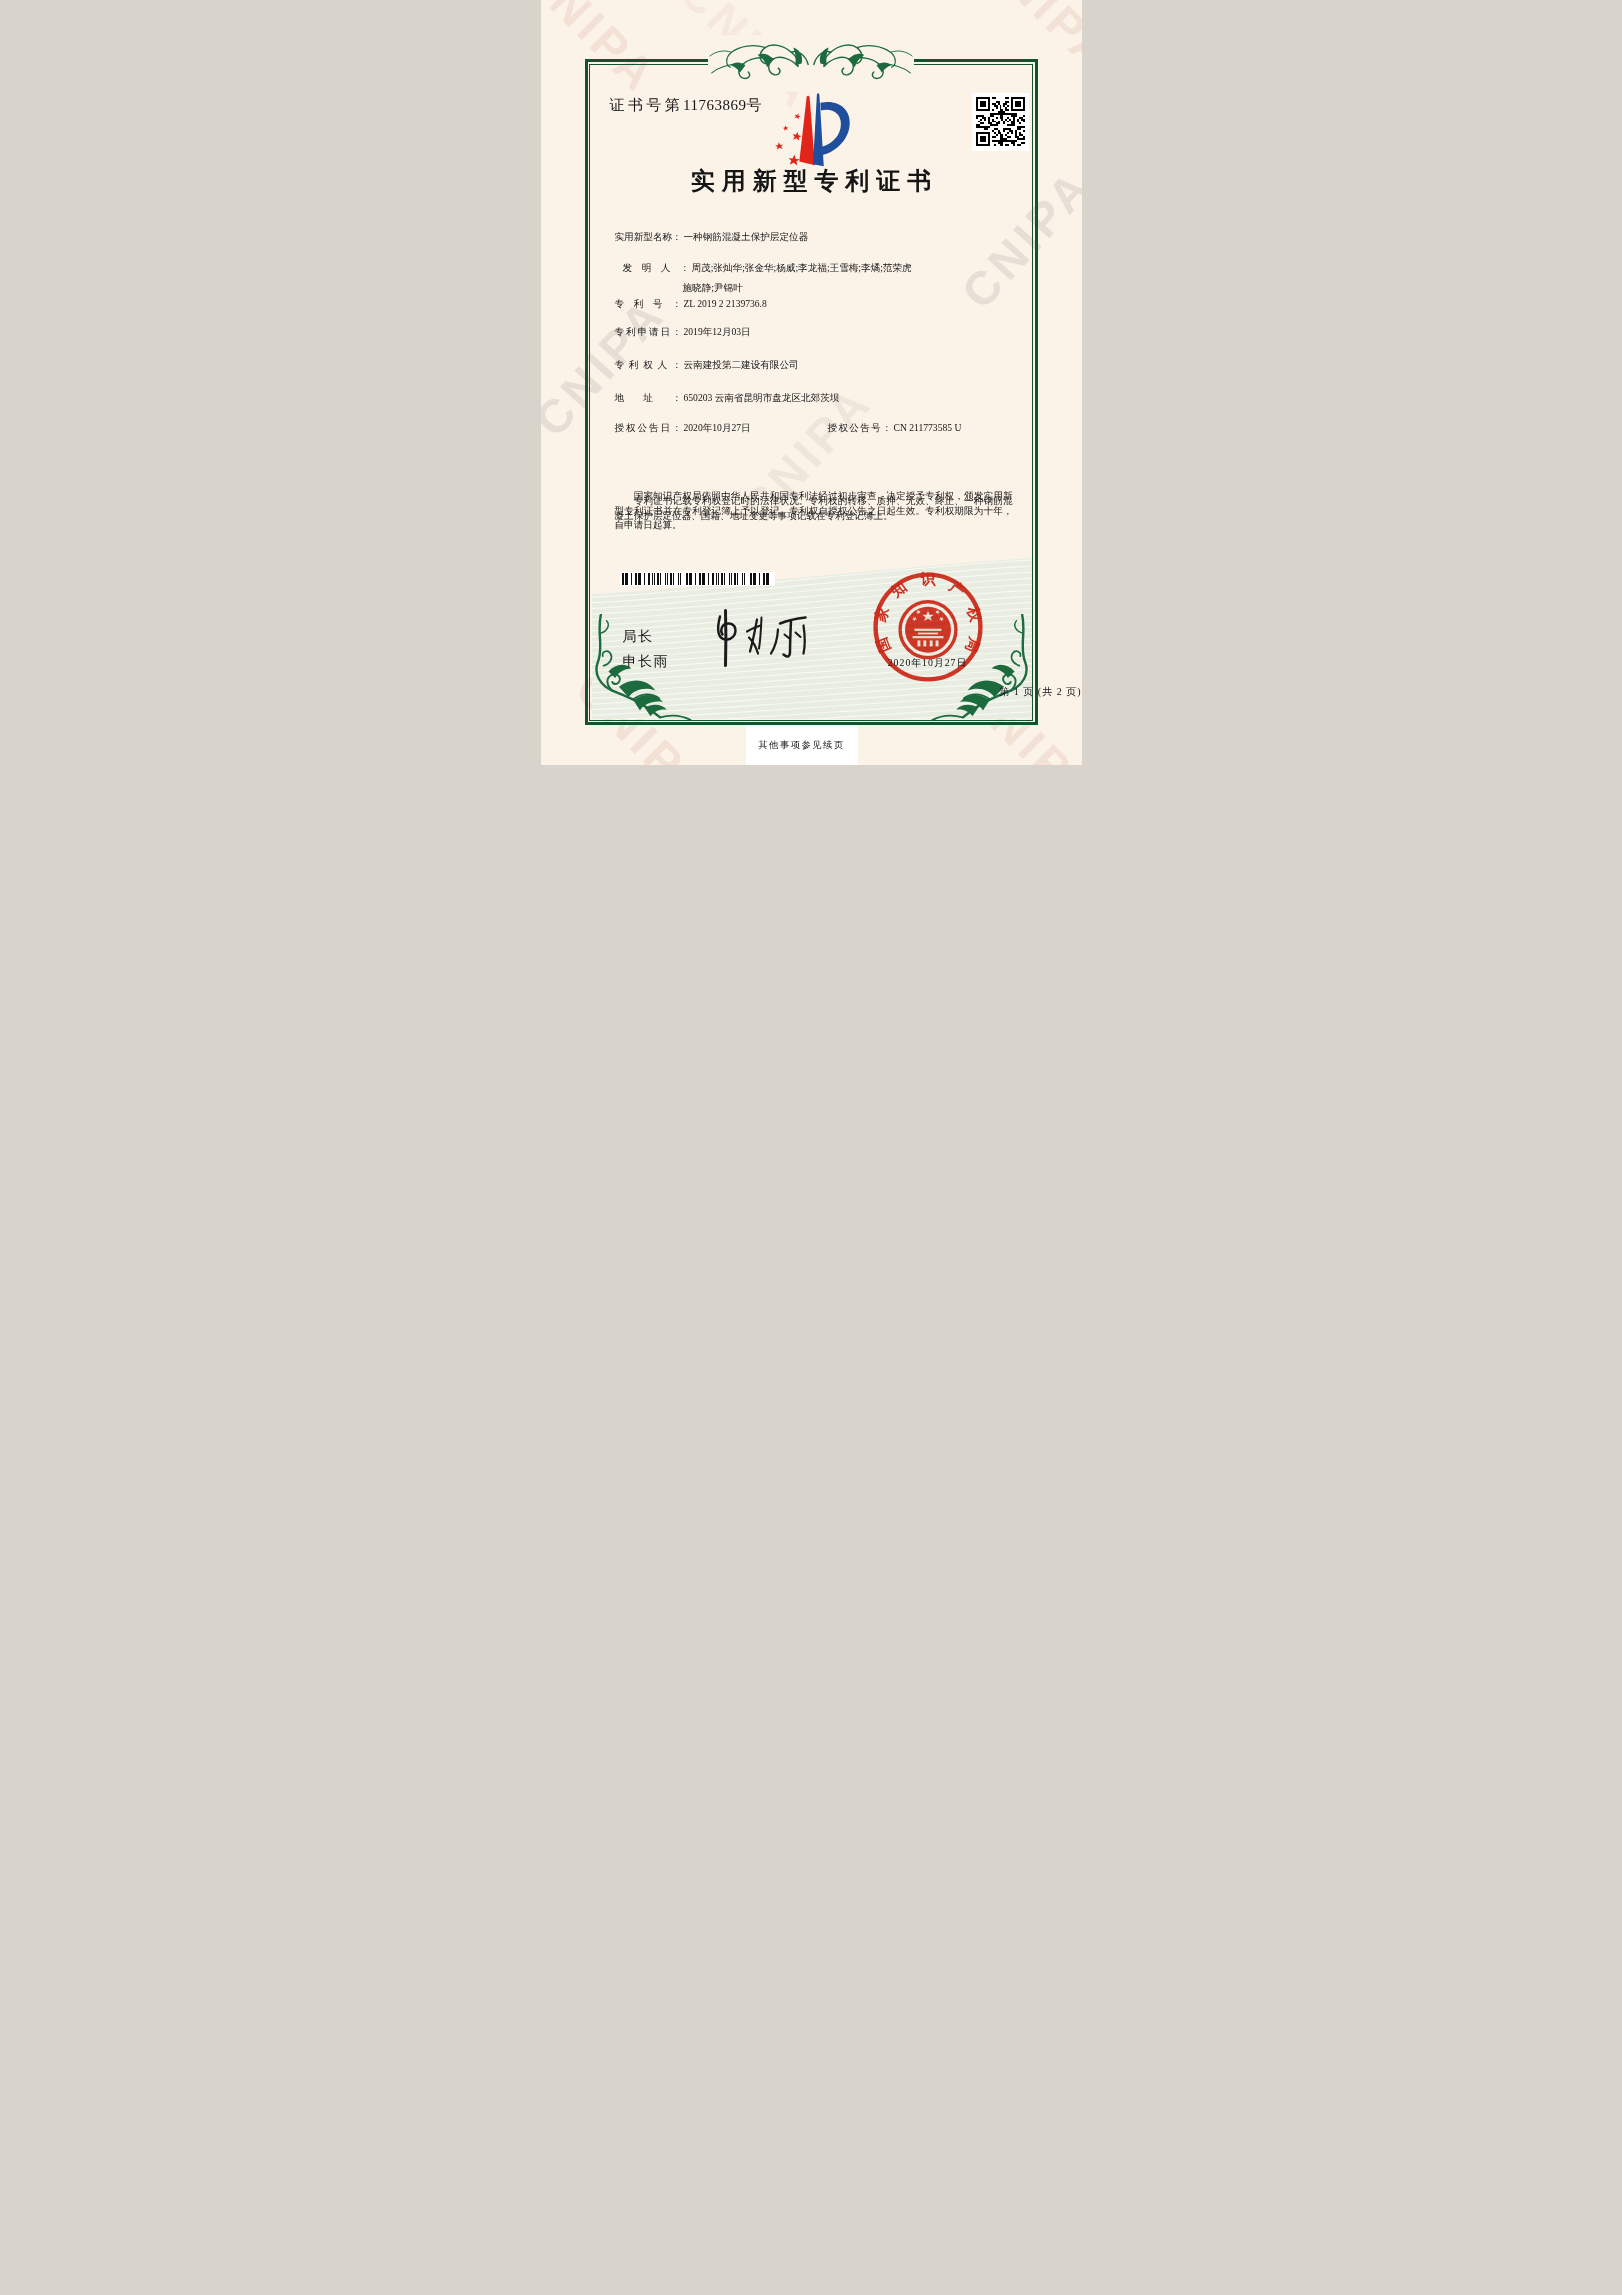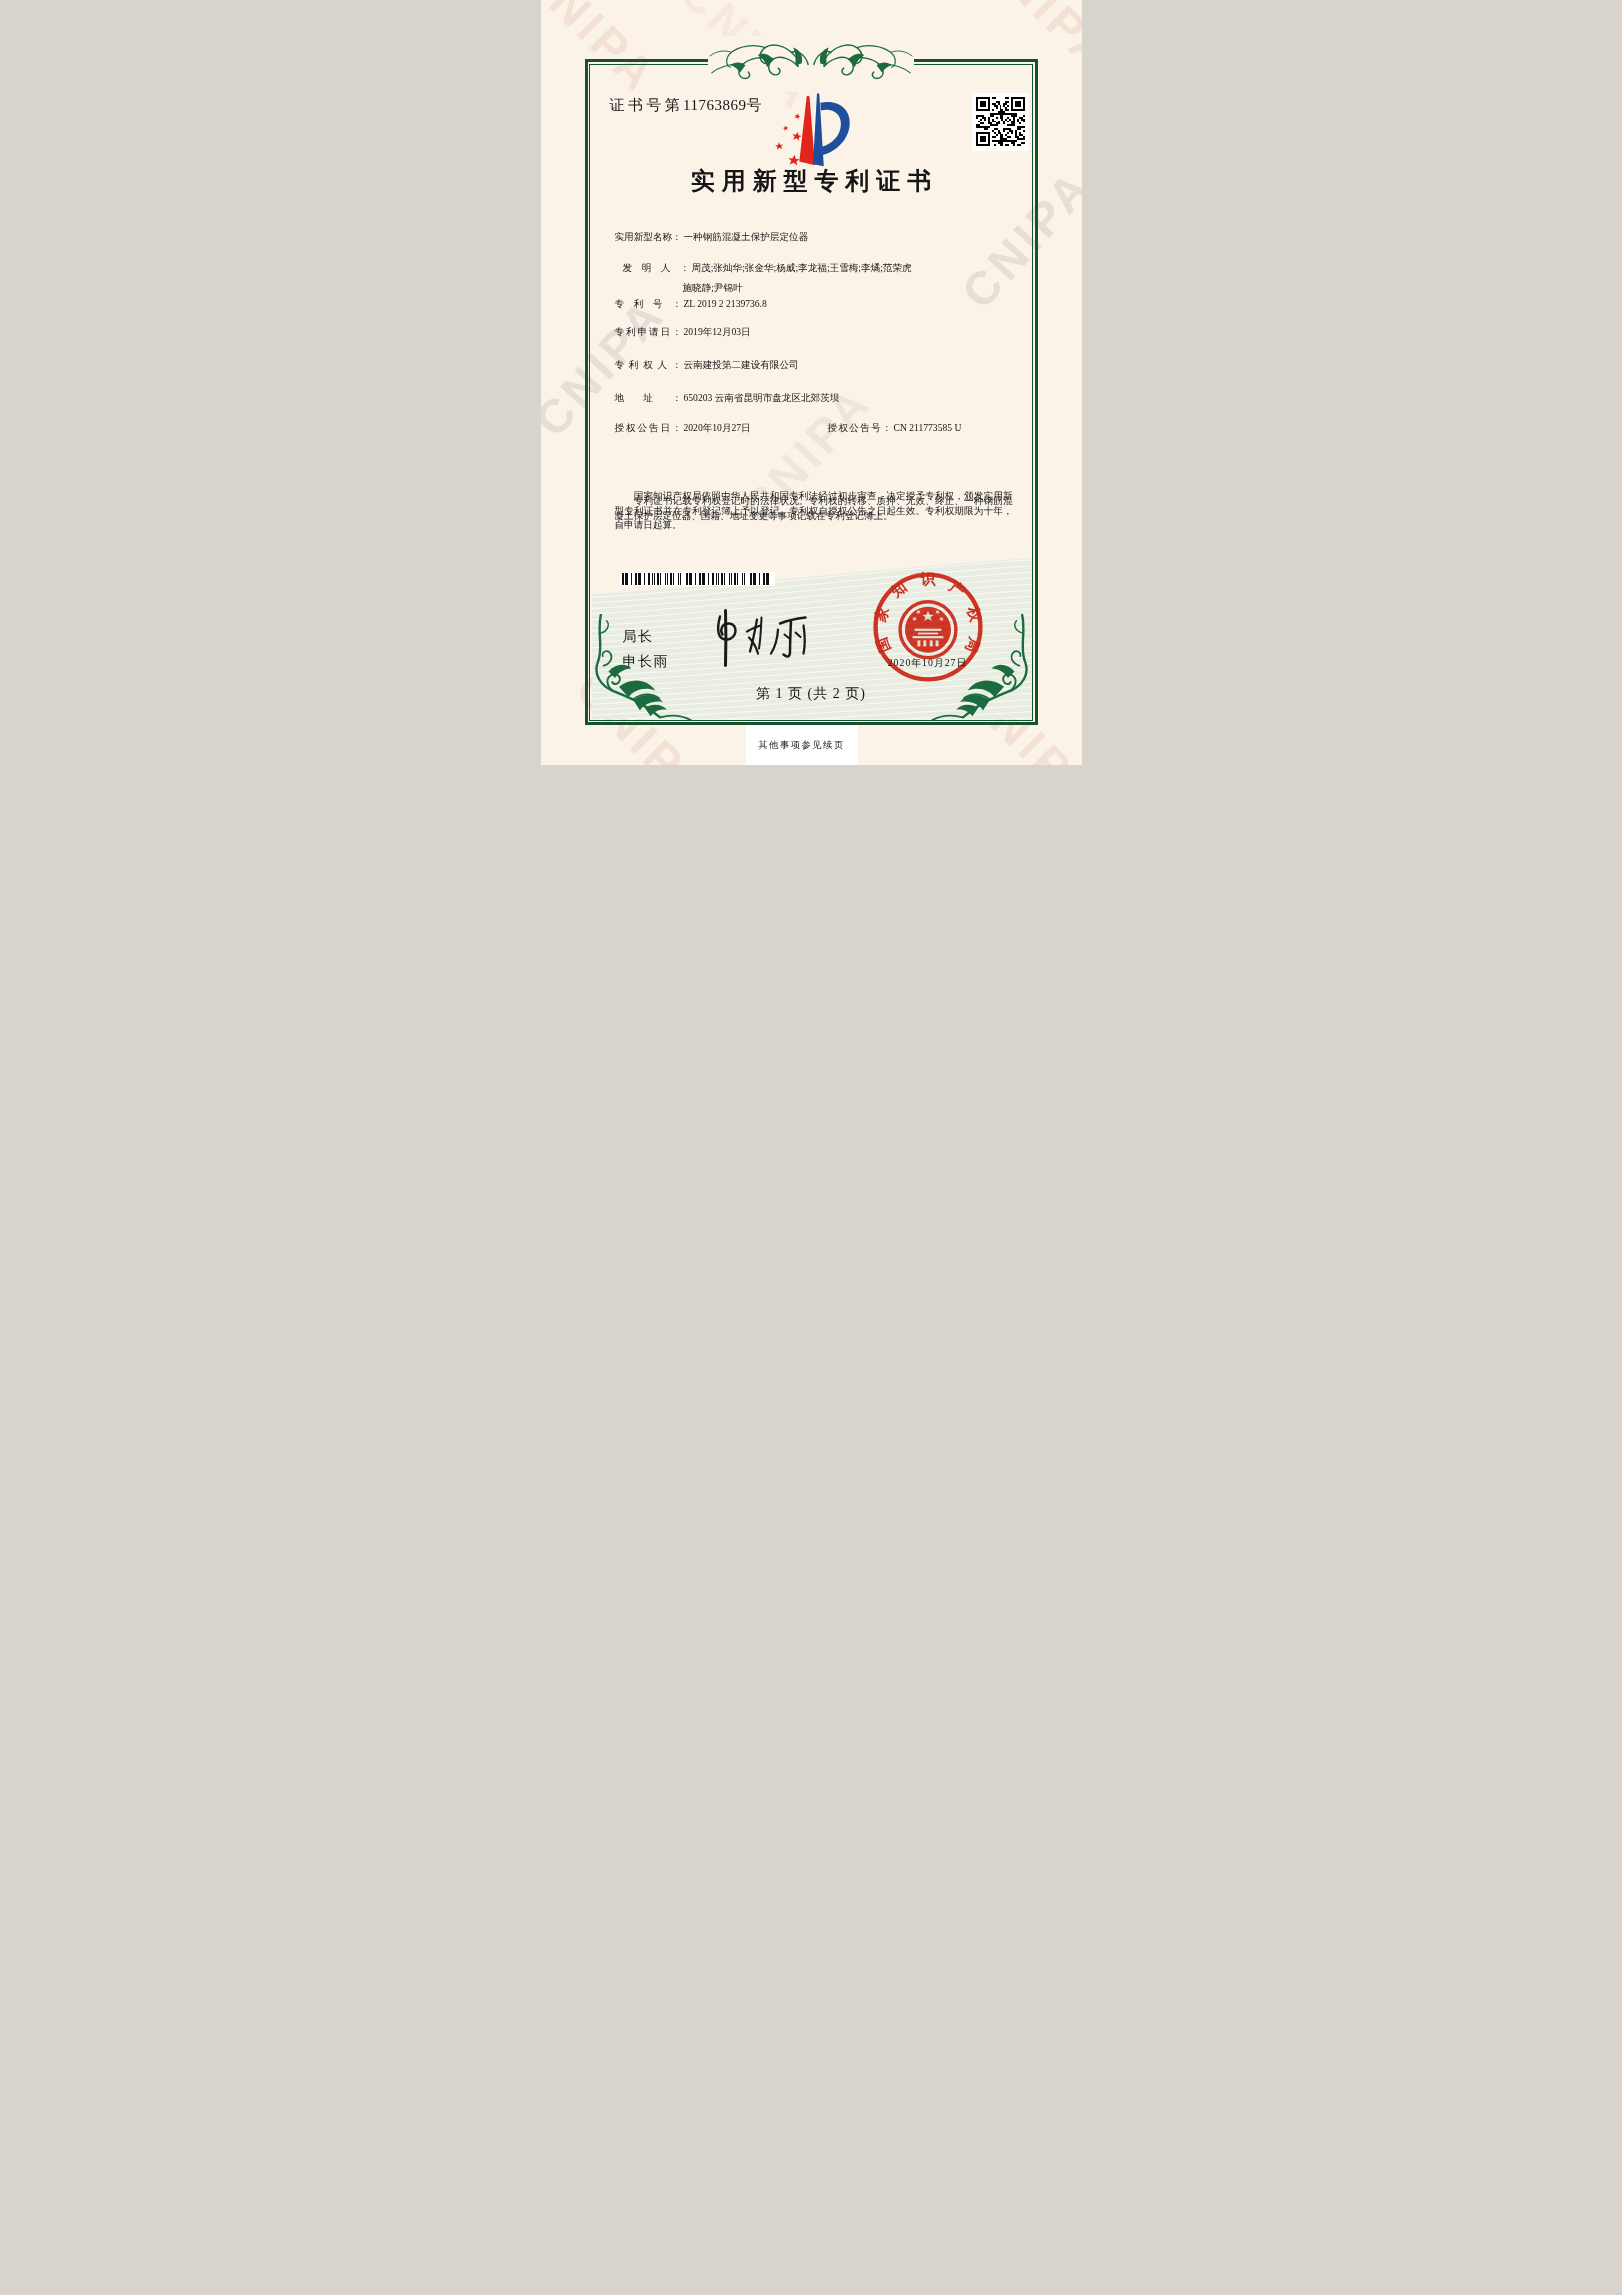--- a/index.html
+++ b/index.html
@@ -90,21 +90,21 @@
   }
   .sig-label{position:absolute;left:82px;font-size:14px;letter-spacing:1.5px;}
   .signature{position:absolute;left:164px;top:608px;width:125px;height:61px;}
   .seal{position:absolute;left:327px;top:567px;width:120px;height:120px;mix-blend-mode:multiply;}
   .seal-date{
     position:absolute;left:327px;top:657px;width:120px;
     text-align:center;font-size:9.8px;letter-spacing:1px;color:#111;
   }
   .page-footer{
     position:absolute;left:0;top:685px;width:100%;
-    text-align:center;font-size:14px;letter-spacing:1px;
+    text-align:right;font-size:10px;letter-spacing:1px;
   }
   .cont-box{
     position:absolute;left:205px;top:725px;width:112px;height:40px;
     background:#ffffff;
     box-sizing:border-box;
     text-align:center;
     padding-top:13.7px;
     font-size:9.3px;letter-spacing:1.5px;
   }
 </style>

